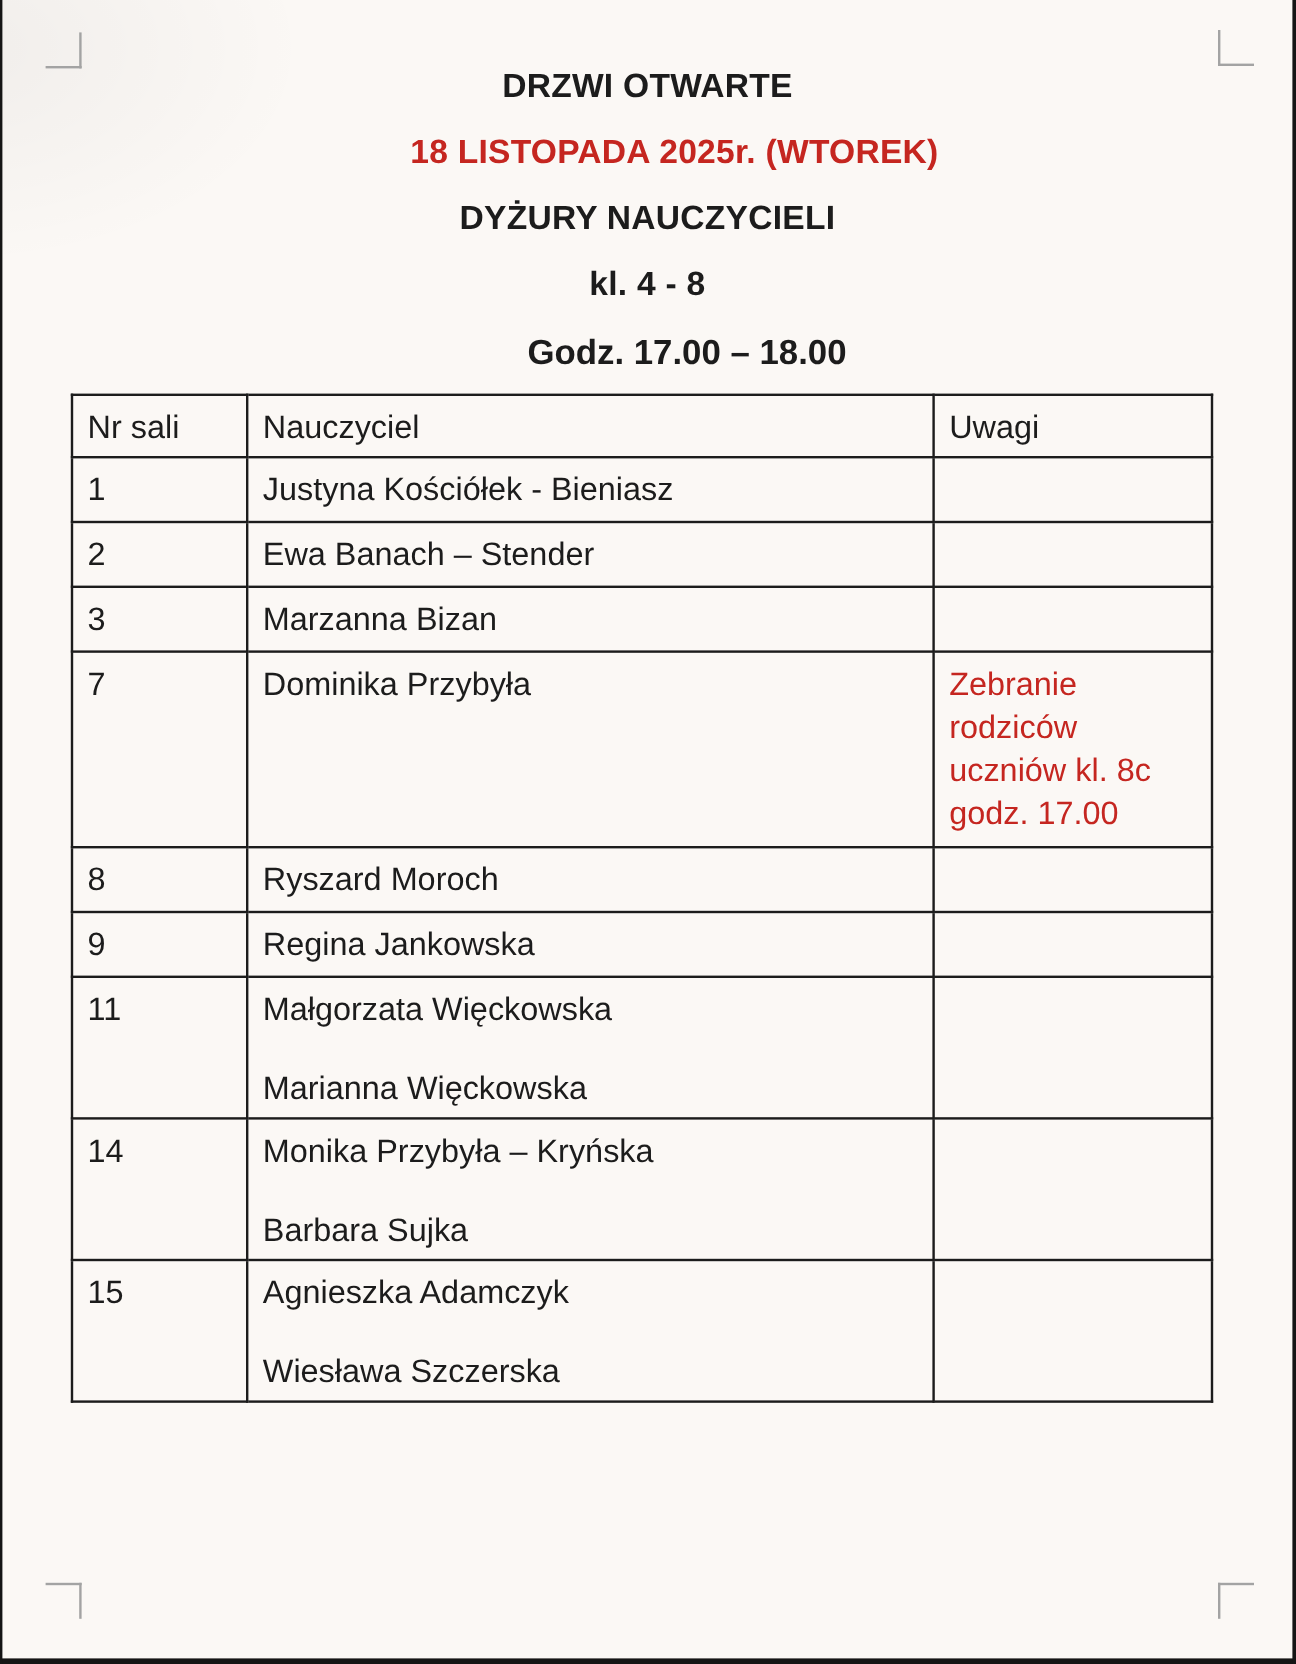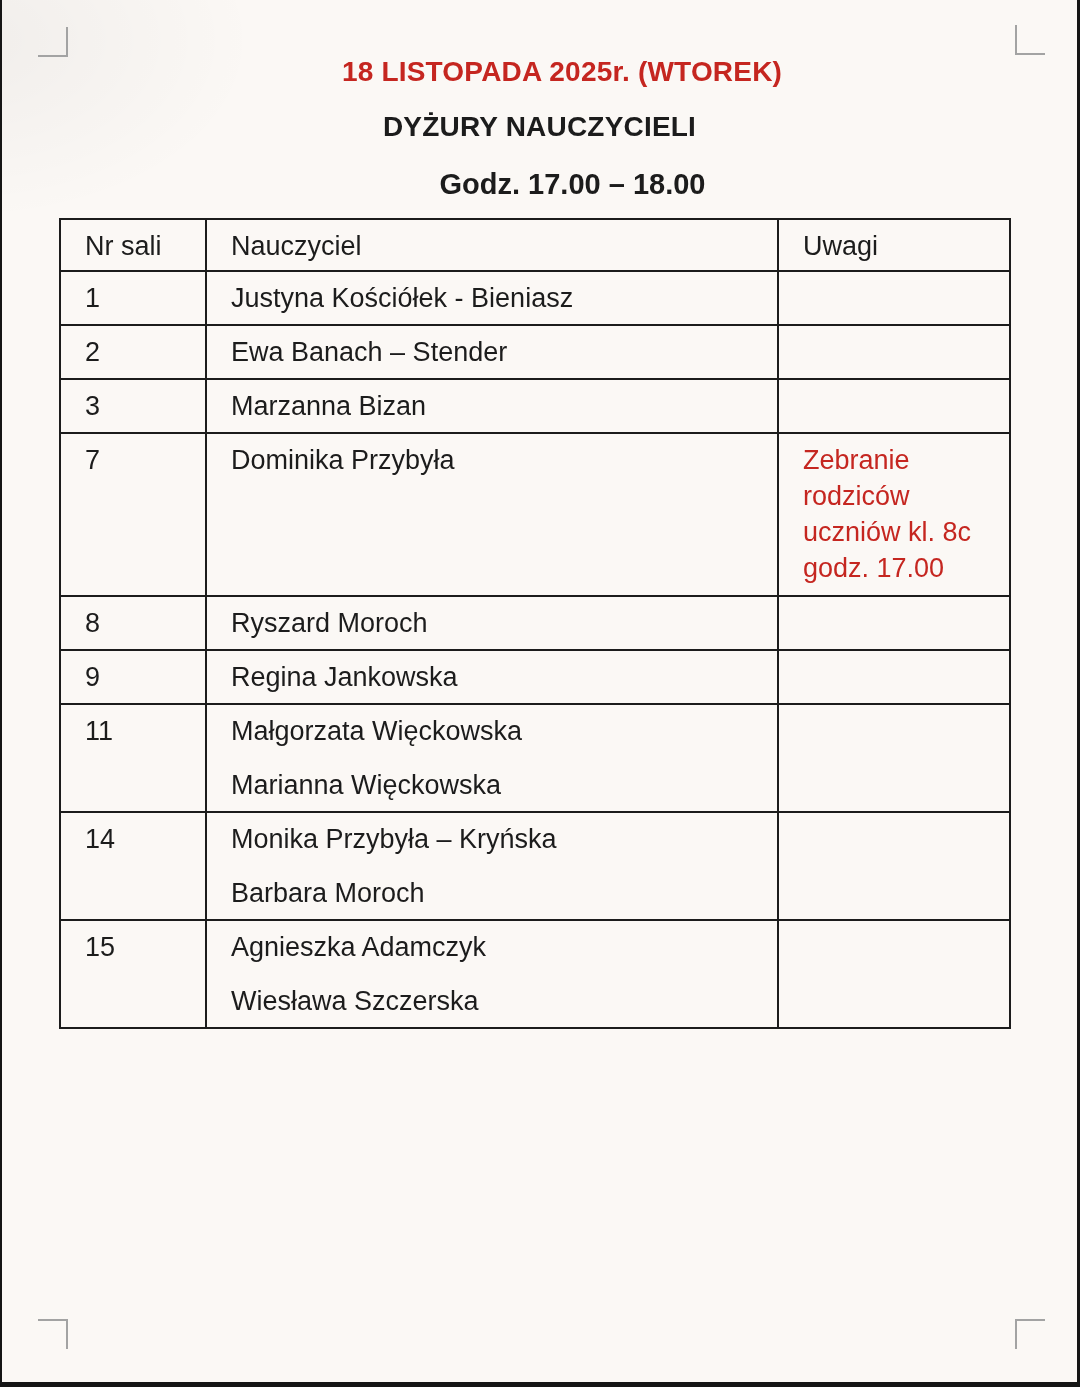--- a/index.html
+++ b/index.html
@@ -56,48 +56,50 @@
     width: 950px;
   }
   table.duty col.c-nr      { width: 146px; }
   table.duty col.c-teacher { width: 572px; }
   table.duty col.c-uwagi   { width: 232px; }
 
   table.duty th, table.duty td {
     border: 2px solid #1c1c1c;
     vertical-align: top;
     text-align: left;
-    padding: 8px 12px 6px 24px;
+    padding: 8px 12px 6px 12px;
     font-size: 27px;
     font-weight: 400;
     line-height: 36px;
     overflow: hidden;
   }
   tr.h-head   { height: 52px; }
   tr.h-single { height: 54px; }
   tr.h-double { height: 108px; }
   tr.h-tall   { height: 163px; }
 
   td p { margin: 0; }
-  td p + p { margin-top: 18px; }
+  td p + p { margin-top: 30px; }
   td .note { color: #c52620; line-height: 36px; }
 </style>
 </head>
 <body>
 
 <div class="page">
 
   <div class="mark tl"></div>
   <div class="mark tr"></div>
   <div class="mark bl"></div>
   <div class="mark br"></div>
 
   <div class="header">
+    <div class="hline">DRZWI OTWARTE</div>
     <div class="hline date-line">18 LISTOPADA 2025r. (WTOREK)</div>
     <div class="hline">DYŻURY NAUCZYCIELI</div>
+    <div class="hline">kl. 4 - 8</div>
   </div>
 
   <div class="time-line">Godz. 17.00 – 18.00</div>
 
   <table class="duty">
     <colgroup>
         <col class="c-nr">
         <col class="c-teacher">
         <col class="c-uwagi">
       </colgroup>
@@ -170,21 +172,21 @@
           <p>Marianna Więckowska</p>
         </td>
         <td>
             <p class="note"></p>
           </td>
       </tr>
       <tr class="h-double">
         <td>14</td>
         <td>
           <p>Monika Przybyła – Kryńska</p>
-          <p>Barbara Moroch</p>
+          <p>Barbara Sujka</p>
         </td>
         <td>
             <p class="note"></p>
           </td>
       </tr>
       <tr class="h-double">
         <td>15</td>
         <td>
           <p>Agnieszka Adamczyk</p>
           <p>Wiesława Szczerska</p>

